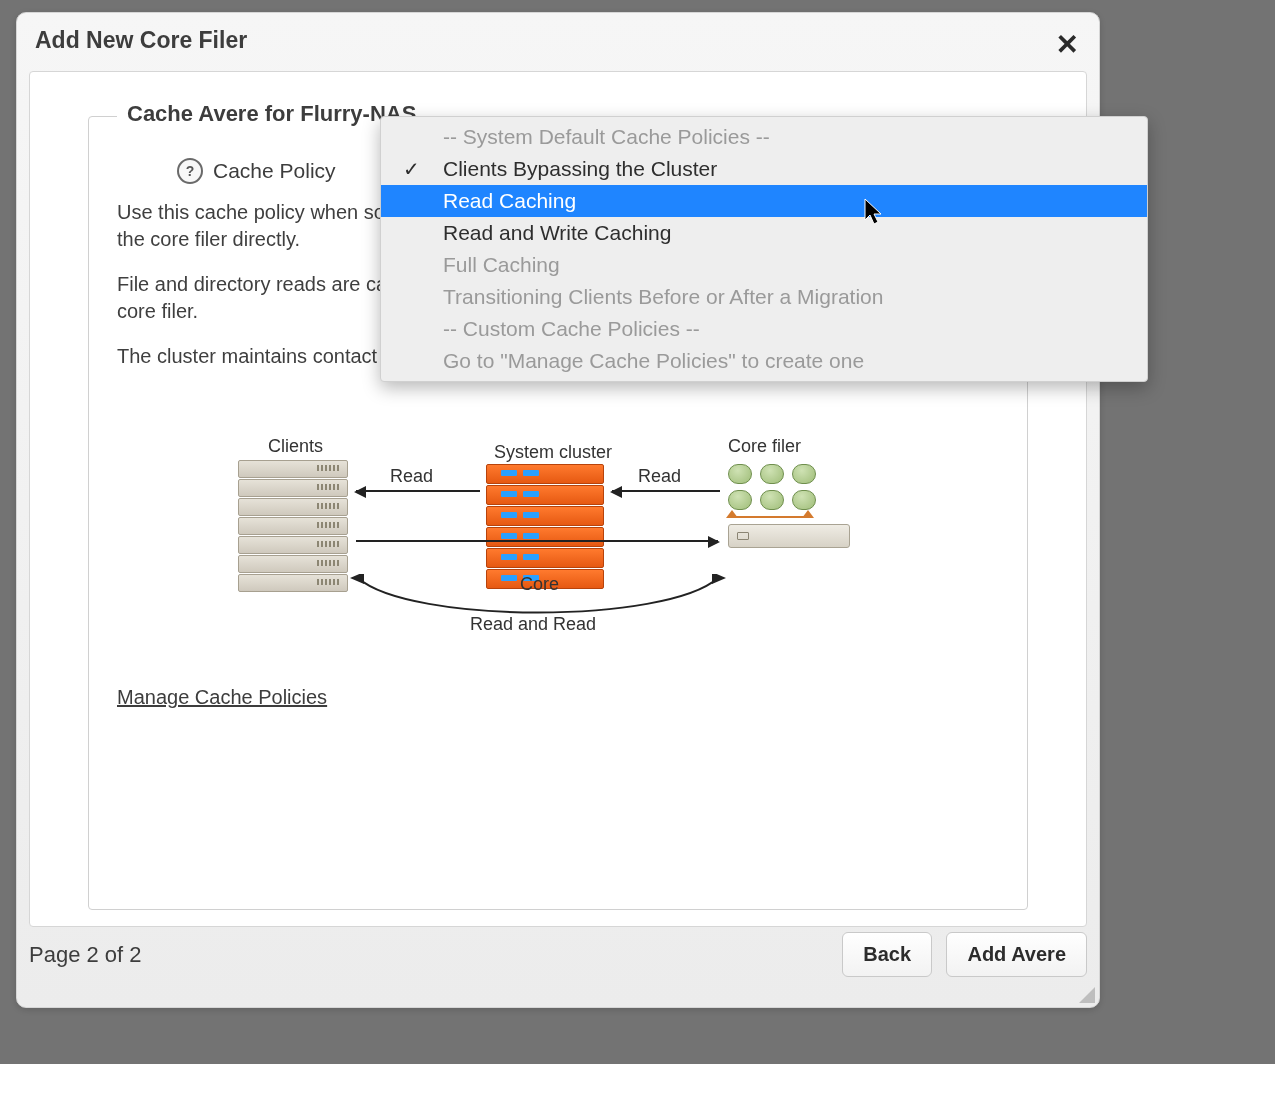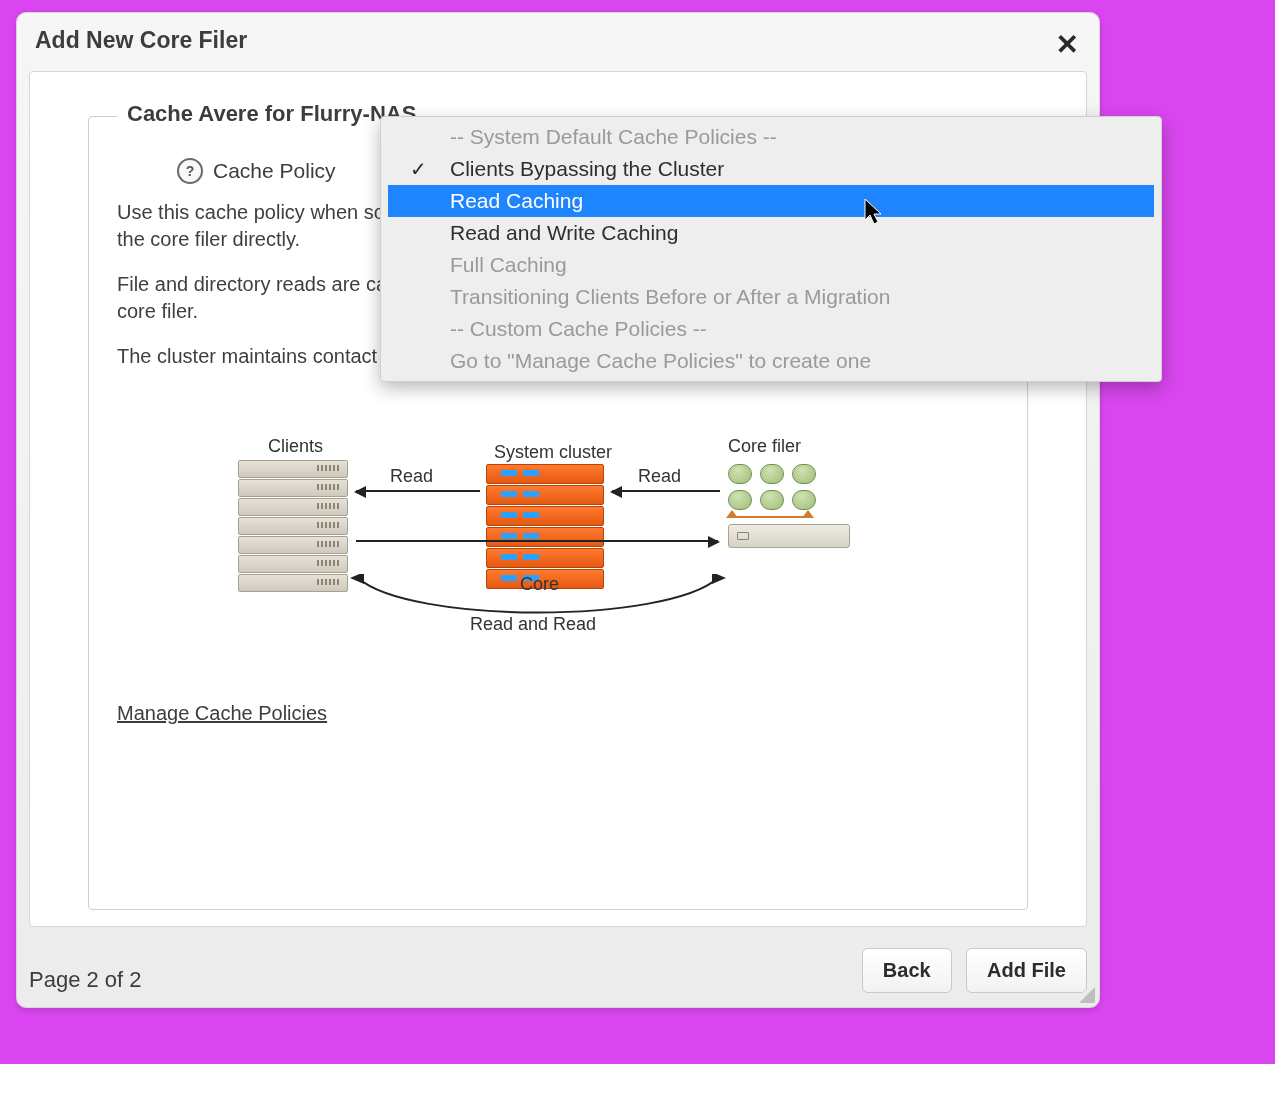--- a/index.html
+++ b/index.html
@@ -1,37 +1,37 @@
 <!DOCTYPE html>
 <html><head>
 <meta charset="utf-8">
 <style>
   html,body{margin:0;padding:0;font-family:"Lucida Grande","Segoe UI",Arial,sans-serif;color:#333;background:#fff}
-  .viewport{width:1275px;height:1064px;position:relative;background:#d946ef}
+  .viewport{width:1275px;height:1064px;position:relative;background:#737373}
   .dialog{position:absolute;left:16px;top:12px;width:1082px;height:994px;background:linear-gradient(#f6f6f6,#ececec);border:1px solid #d6d6d6;border-radius:10px;box-shadow:0 2px 6px rgba(0,0,0,.15)}
   .dialog-title{font-size:23px;font-weight:600;color:#3d3d3d;padding:14px 18px 12px}
   .close-x{position:absolute;top:18px;right:20px;font-size:28px;font-weight:900;color:#2a2a2a;cursor:pointer;line-height:1}
   .panel{position:absolute;left:12px;top:58px;right:12px;bottom:80px;background:#fff;border:1px solid #d6d6d6;border-radius:4px}
   .fieldset{position:absolute;left:58px;top:44px;right:58px;bottom:16px;border:1px solid #d0d0d0;border-radius:4px}
   .legend{position:absolute;top:-16px;left:28px;background:#fff;padding:0 10px;font-size:22px;font-weight:700;color:#3d3d3d}
   .body{padding:40px 28px 20px 28px;font-size:20px;color:#3f3f3f;line-height:1.35}
   .row-policy{display:flex;align-items:center;gap:10px;margin-left:60px;margin-bottom:14px}
   .help-icon{display:inline-flex;align-items:center;justify-content:center;width:22px;height:22px;border:2px solid #6a6a6a;border-radius:50%;font-size:14px;font-weight:700;color:#555;background:#f8f8f8}
   .label-policy{font-size:21px;color:#3d3d3d}
   .desc{margin:10px 0 18px 0}
-  .link{color:#3d3d3d;text-decoration:underline;font-size:20px;cursor:pointer;display:inline-block;margin-top:16px}
-  .footer{position:absolute;left:12px;right:12px;bottom:14px;display:flex;align-items:flex-end;justify-content:space-between}
+  .link{color:#3d3d3d;text-decoration:underline;font-size:20px;cursor:pointer;display:inline-block;margin-top:0}
+  .footer{position:absolute;left:12px;right:12px;bottom:30px;display:flex;align-items:center;justify-content:space-between}
   .page-indicator{font-size:22px;color:#3d3d3d}
   .btn{background:linear-gradient(#ffffff,#f2f2f2);border:1px solid #c9c9c9;border-radius:6px;padding:10px 20px;font-size:20px;font-weight:600;color:#2c2c2c;cursor:pointer}
   .btn+.btn{margin-left:10px}
   .resize-grip{position:absolute;right:4px;bottom:4px;width:16px;height:16px;opacity:.45}
   .resize-grip::before{content:"";position:absolute;right:0;bottom:0;width:0;height:0;border-right:16px solid #888;border-top:16px solid transparent}
 
   
-  .dropdown{position:absolute;left:380px;top:116px;width:766px;background:#eeeeee;border:1px solid #d0d0d0;border-radius:4px;box-shadow:0 6px 18px rgba(0,0,0,.28);padding:4px 7px;z-index:50}
+  .dropdown{position:absolute;left:380px;top:116px;width:766px;background:#eeeeee;border:1px solid #d0d0d0;border-radius:4px;box-shadow:0 6px 18px rgba(0,0,0,.28);padding:4px 0;z-index:50}
   .dd-item{font-size:21px;padding:4px 28px 4px 62px;color:#2e2e2e;position:relative;cursor:pointer;white-space:nowrap}
   .dd-item.header{color:#9a9a9a;cursor:default}
   .dd-item.disabled{color:#9a9a9a;cursor:default}
   .dd-item.highlight{background:#1f85ff;color:#fff}
   .dd-check{position:absolute;left:22px;top:4px;font-size:20px;color:#2e2e2e}
 
   
   .cursor{position:absolute;left:864px;top:198px;z-index:60}
 
   
@@ -147,21 +147,21 @@
 
           <a class="link">Manage Cache Policies</a>
         </div>
       </div>
     </div>
 
     <div class="footer">
       <div class="page-indicator">Page 2 of 2</div>
       <div>
         <button class="btn">Back</button>
-        <button class="btn">Add File</button>
+        <button class="btn">Add Avere</button>
       </div>
     </div>
     <div class="resize-grip"></div>
   </div>
 
   <div class="dropdown">
     <div class="dd-item header">-- System Default Cache Policies --</div>
     <div class="dd-item">
       <span class="dd-check">✓</span>
       <span>Clients Bypassing the Cluster</span>

